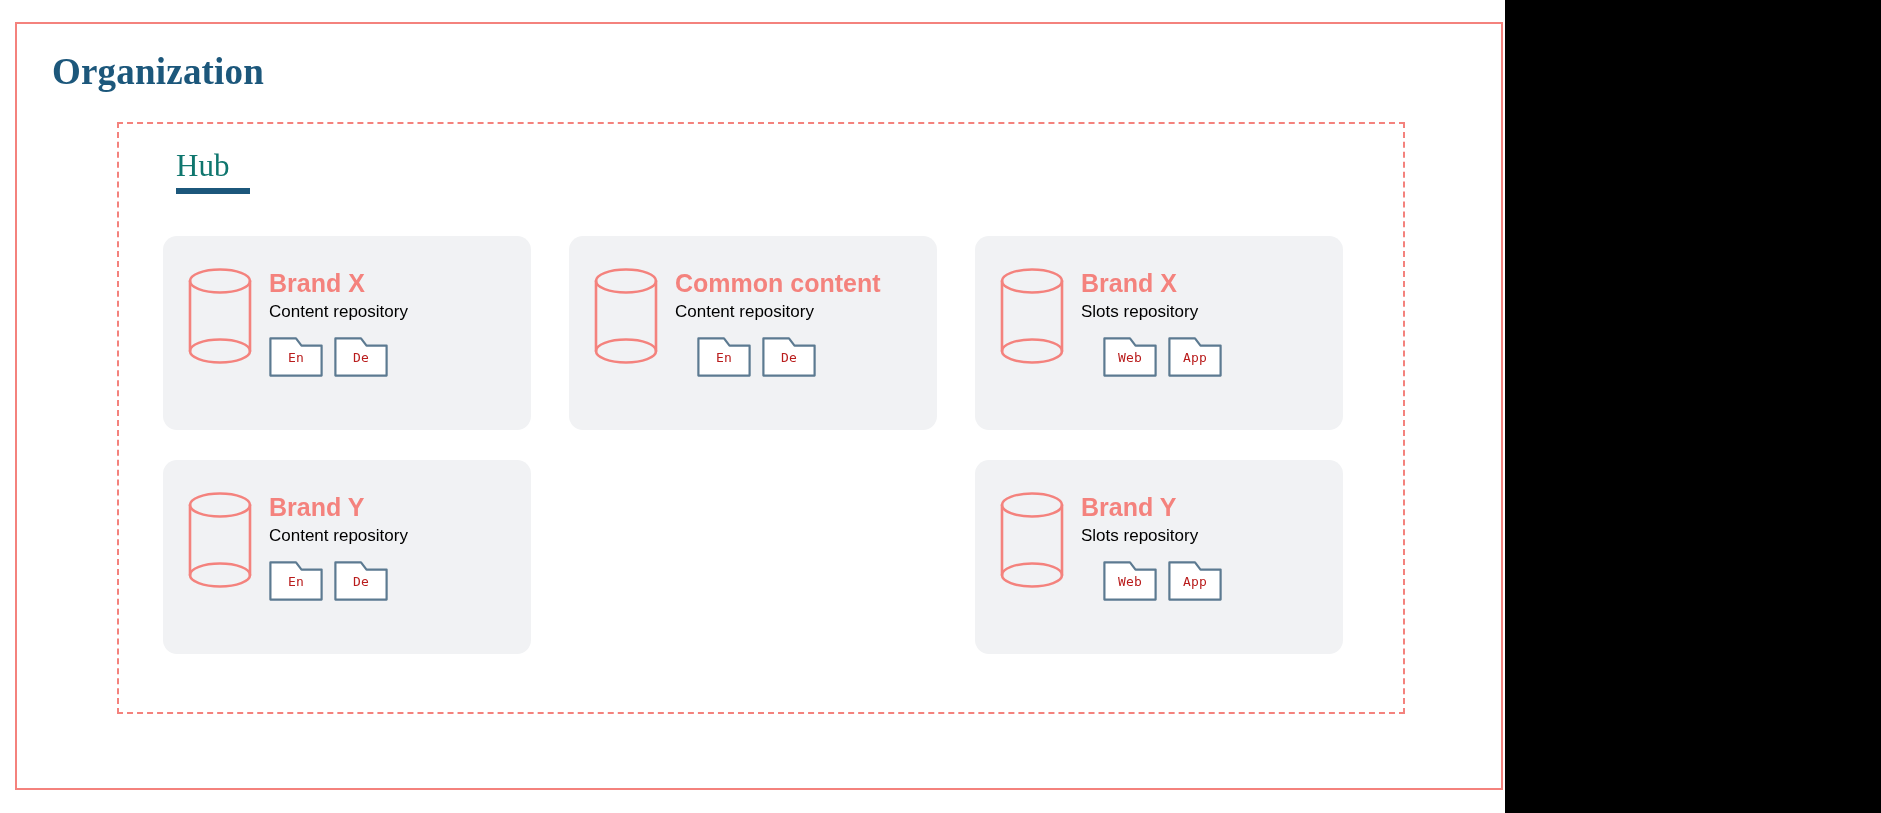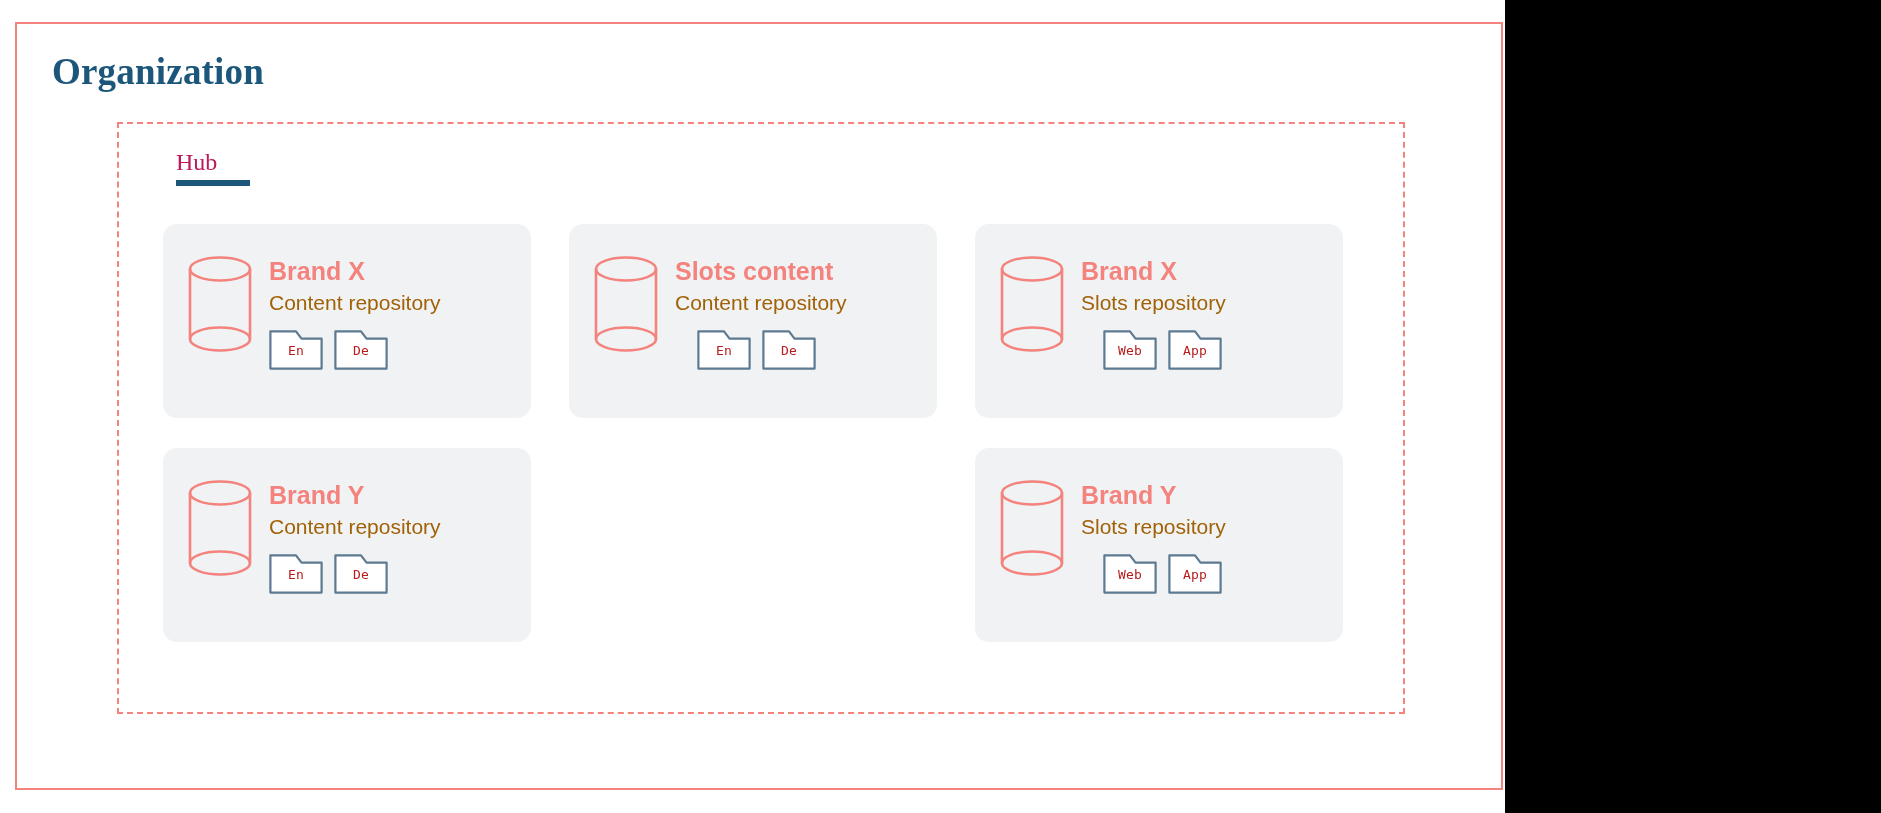--- a/index.html
+++ b/index.html
@@ -76,38 +76,38 @@
 
   .hub-title-wrap {
     position: absolute;
     left: 57px;
     top: 26px;
   }
 
   .hub-title {
     font-family: "Liberation Serif", "DejaVu Serif", serif;
     font-weight: 400;
-    font-size: 24px;
+    font-size: 31px;
     line-height: 1.05;
-    color: #be185d;
+    color: #0f766e;
     white-space: nowrap;
   }
 
   .hub-underline {
     margin-top: 5px;
     width: 74px;
     height: 6px;
     background: #1C577B;
   }
 
   
   .cards-grid {
     position: absolute;
     left: 44px;
-    top: 100px;
+    top: 112px;
     width: 1180px;
     display: grid;
     grid-template-columns: repeat(3, 368px);
     column-gap: 38px;
     row-gap: 30px;
   }
 
   .card {
     position: relative;
     height: 194px;
@@ -141,23 +141,23 @@
     font-weight: 700;
     font-size: 25px;
     line-height: 1.2;
     color: #F4827D;
     white-space: nowrap;
   }
 
   .card-subtitle {
     font-family: "Liberation Sans", sans-serif;
     font-weight: 400;
-    font-size: 21px;
+    font-size: 17px;
     line-height: 1.3;
-    color: #a16207;
+    color: #000000;
     margin-top: 3px;
     white-space: nowrap;
   }
 
   .badge-row {
     display: flex;
     gap: 11px;
     margin-top: 14px;
   }
 
@@ -236,21 +236,21 @@
           </div>
           <div class="card">
             <div class="cyl-icon">
 <svg width="66" height="96" viewBox="0 0 66 96" fill="none" xmlns="http://www.w3.org/2000/svg">
   <ellipse cx="33" cy="13" rx="30" ry="11.5" stroke="#F4827D" stroke-width="2.6" fill="none"></ellipse>
   <path d="M3 13 V83" stroke="#F4827D" stroke-width="2.6" fill="none" stroke-linecap="round"></path>
   <path d="M63 13 V83" stroke="#F4827D" stroke-width="2.6" fill="none" stroke-linecap="round"></path>
   <ellipse cx="33" cy="83" rx="30" ry="11.5" stroke="#F4827D" stroke-width="2.6" fill="none"></ellipse>
 </svg></div>
             <div class="card-body">
-              <div class="card-title">Slots content</div>
+              <div class="card-title">Common content</div>
               <div class="card-subtitle">Content repository</div>
               <div class="badge-row indented">
                 <div class="badge"><span>
 <svg width="54" height="40" viewBox="0 0 54 40" fill="none" xmlns="http://www.w3.org/2000/svg">
   <path d="M1.4 1.4 H27 L32.5 8.6 H52.6 V38.6 H1.4 Z" stroke="#5C7A91" stroke-width="2.2" fill="#FFFFFF" stroke-linejoin="round"></path>
 </svg></span><span class="badge-label">En</span></div>
                 <div class="badge"><span>
 <svg width="54" height="40" viewBox="0 0 54 40" fill="none" xmlns="http://www.w3.org/2000/svg">
   <path d="M1.4 1.4 H27 L32.5 8.6 H52.6 V38.6 H1.4 Z" stroke="#5C7A91" stroke-width="2.2" fill="#FFFFFF" stroke-linejoin="round"></path>
 </svg></span><span class="badge-label">De</span></div>

